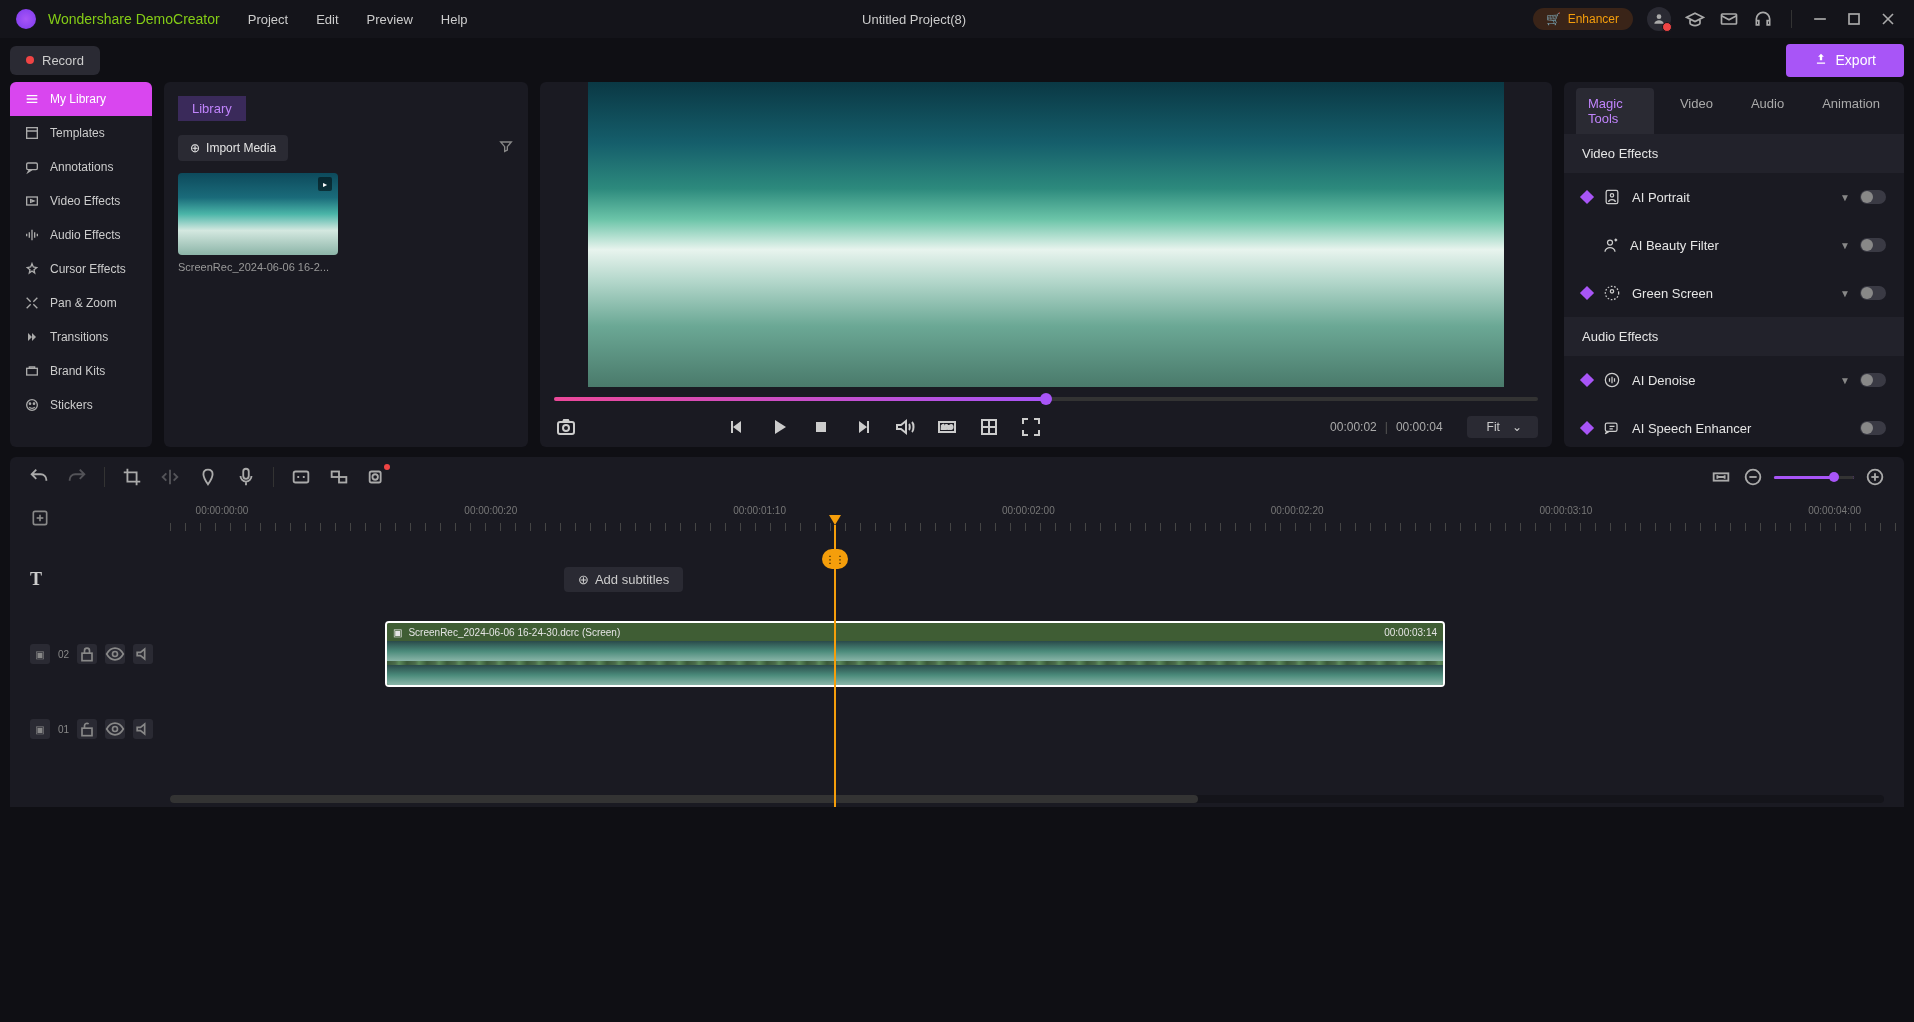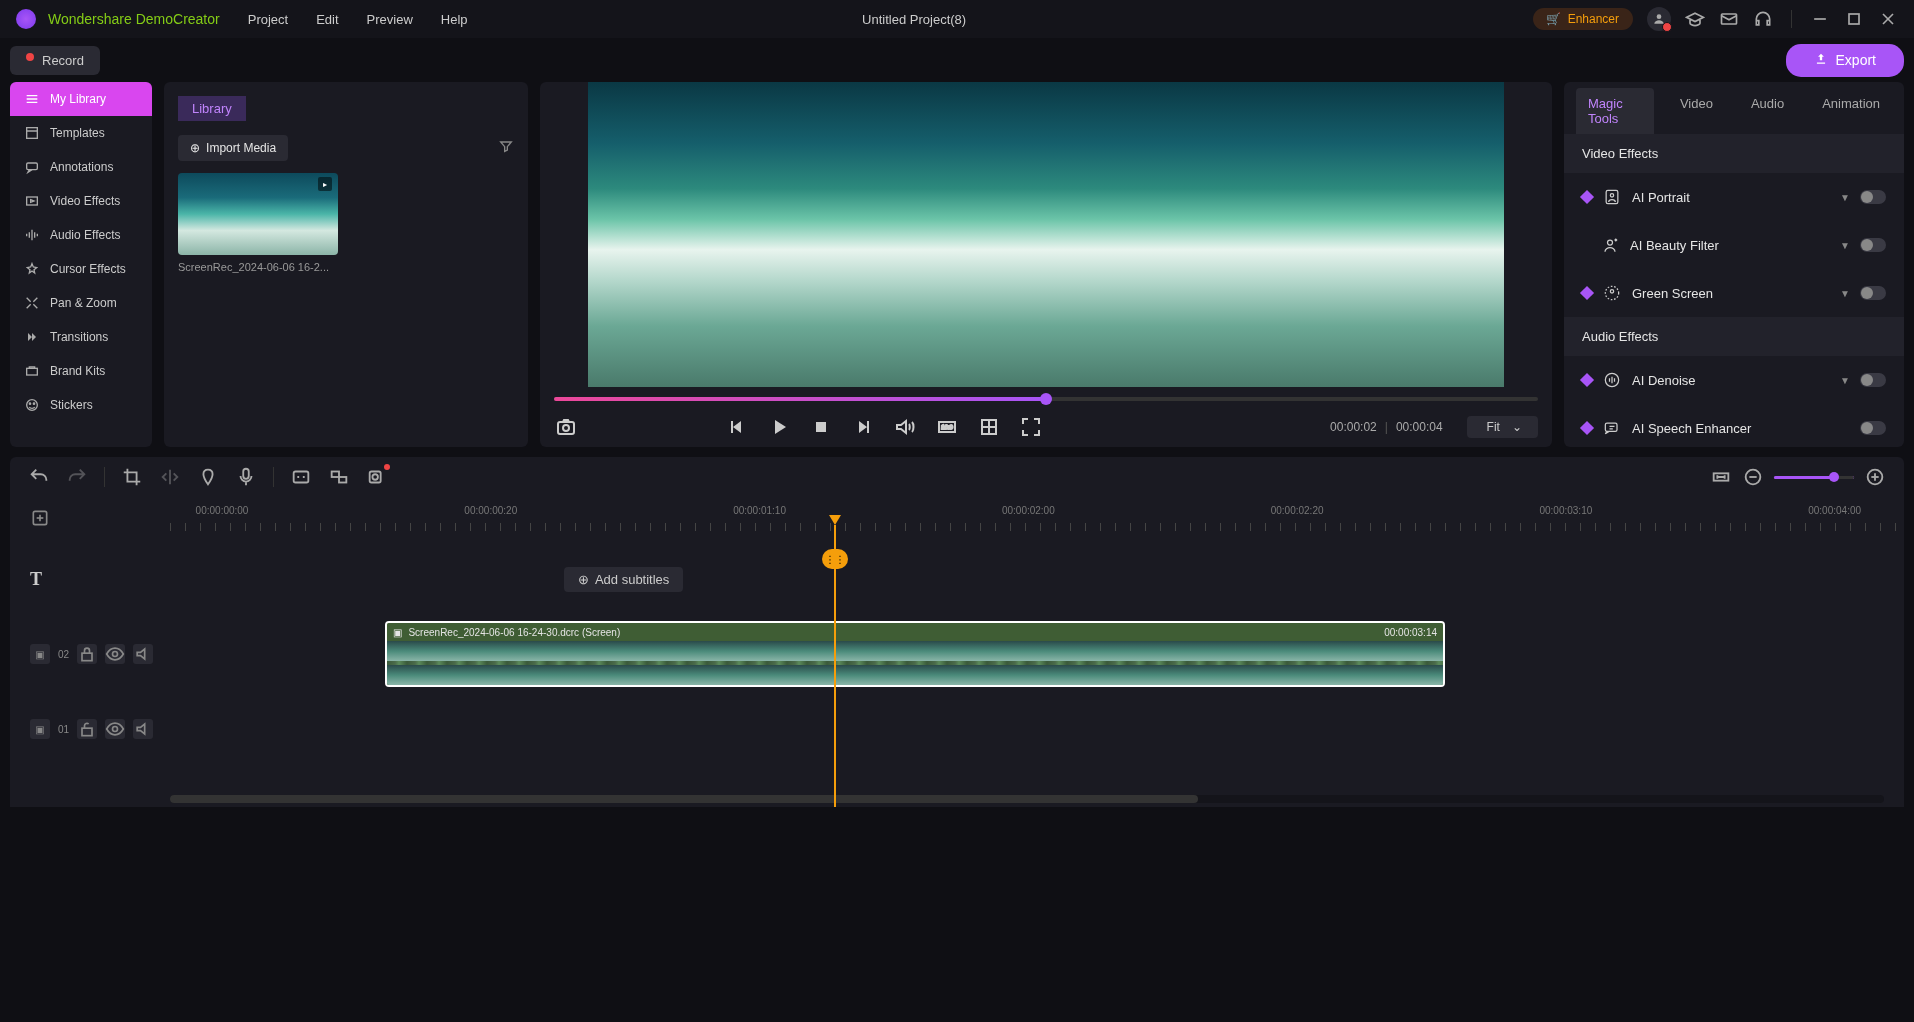--- a/index.html
+++ b/index.html
@@ -13,23 +13,23 @@
     .title-center { flex: 1; text-align: center; color: #ccc; font-size: 13px; padding-right: 200px; }
     .titlebar-right { display: flex; align-items: center; gap: 14px; }
     .purchase-btn { background: #3a2418; color: #f59e0b; padding: 4px 14px; border-radius: 14px; font-size: 12px; display: flex; align-items: center; gap: 6px; }
     .title-icon { width: 20px; height: 20px; display: flex; align-items: center; justify-content: center; color: #aaa; cursor: pointer; }
     .user-badge { width: 24px; height: 24px; border-radius: 50%; background: #2a2a33; position: relative; display: flex; align-items: center; justify-content: center; }
     .user-badge::after { content: ''; position: absolute; bottom: -1px; right: -1px; width: 8px; height: 8px; border-radius: 50%; background: #ef4444; border: 1px solid #14141a; }
     .divider-v { width: 1px; height: 18px; background: #333; margin: 0 4px; }
     
     
     .top-toolbar { height: 44px; display: flex; align-items: center; padding: 0 10px; background: #0f0f14; }
-    .record-btn { background: #2a2a33; color: #ccc; padding: 7px 16px; border-radius: 6px; font-size: 13px; display: flex; align-items: flex-start; gap: 8px; margin-left: 0; }
+    .record-btn { background: #2a2a33; color: #ccc; padding: 7px 16px; border-radius: 6px; font-size: 13px; display: flex; align-items: center; gap: 8px; margin-left: 0; }
     .record-dot { width: 8px; height: 8px; border-radius: 50%; background: #ef4444; }
-    .export-btn { background: #a855f7; color: #fff; padding: 8px 28px; border-radius: 15px; font-size: 14px; font-weight: 500; display: flex; align-items: center; gap: 8px; margin-left: auto; }
+    .export-btn { background: #a855f7; color: #fff; padding: 8px 28px; border-radius: 4px; font-size: 14px; font-weight: 500; display: flex; align-items: center; gap: 8px; margin-left: auto; }
     
     
     .main-row { display: flex; height: 365px; gap: 12px; padding: 0 10px; }
     
     
     .sidebar { width: 142px; background: #1a1a22; border-radius: 6px; overflow: hidden; }
     .sidebar-item { display: flex; align-items: center; gap: 10px; padding: 9px 14px; font-size: 12px; color: #ccc; cursor: pointer; }
     .sidebar-item.active { background: #d946ef; color: #fff; font-weight: 500; }
     .sidebar-item .icon { width: 16px; height: 16px; display: flex; align-items: center; justify-content: center; }
     

